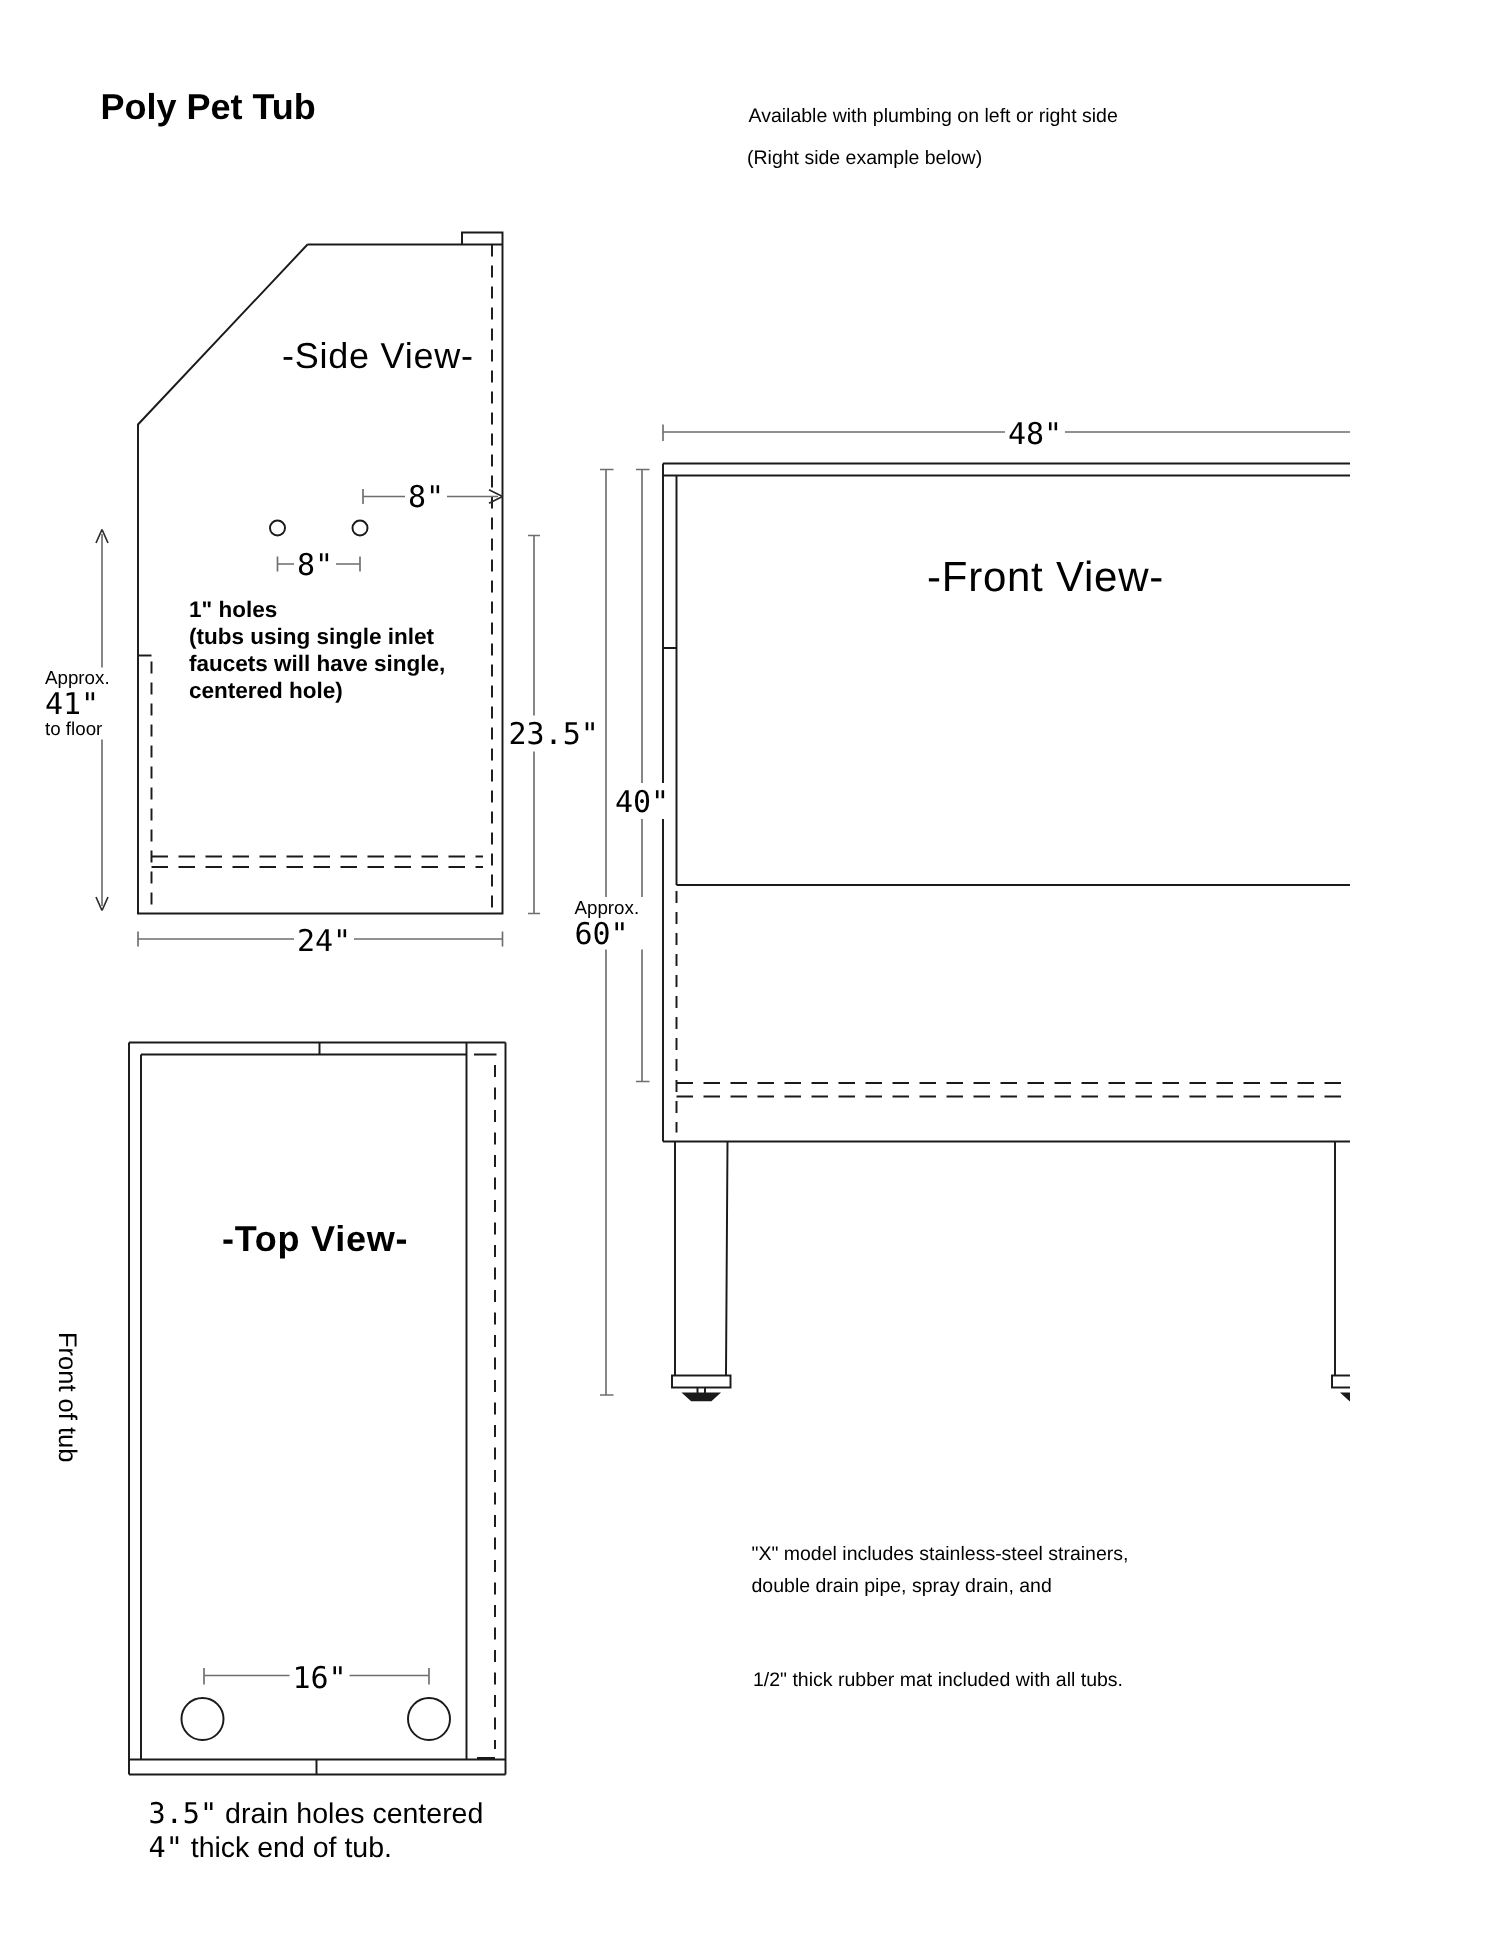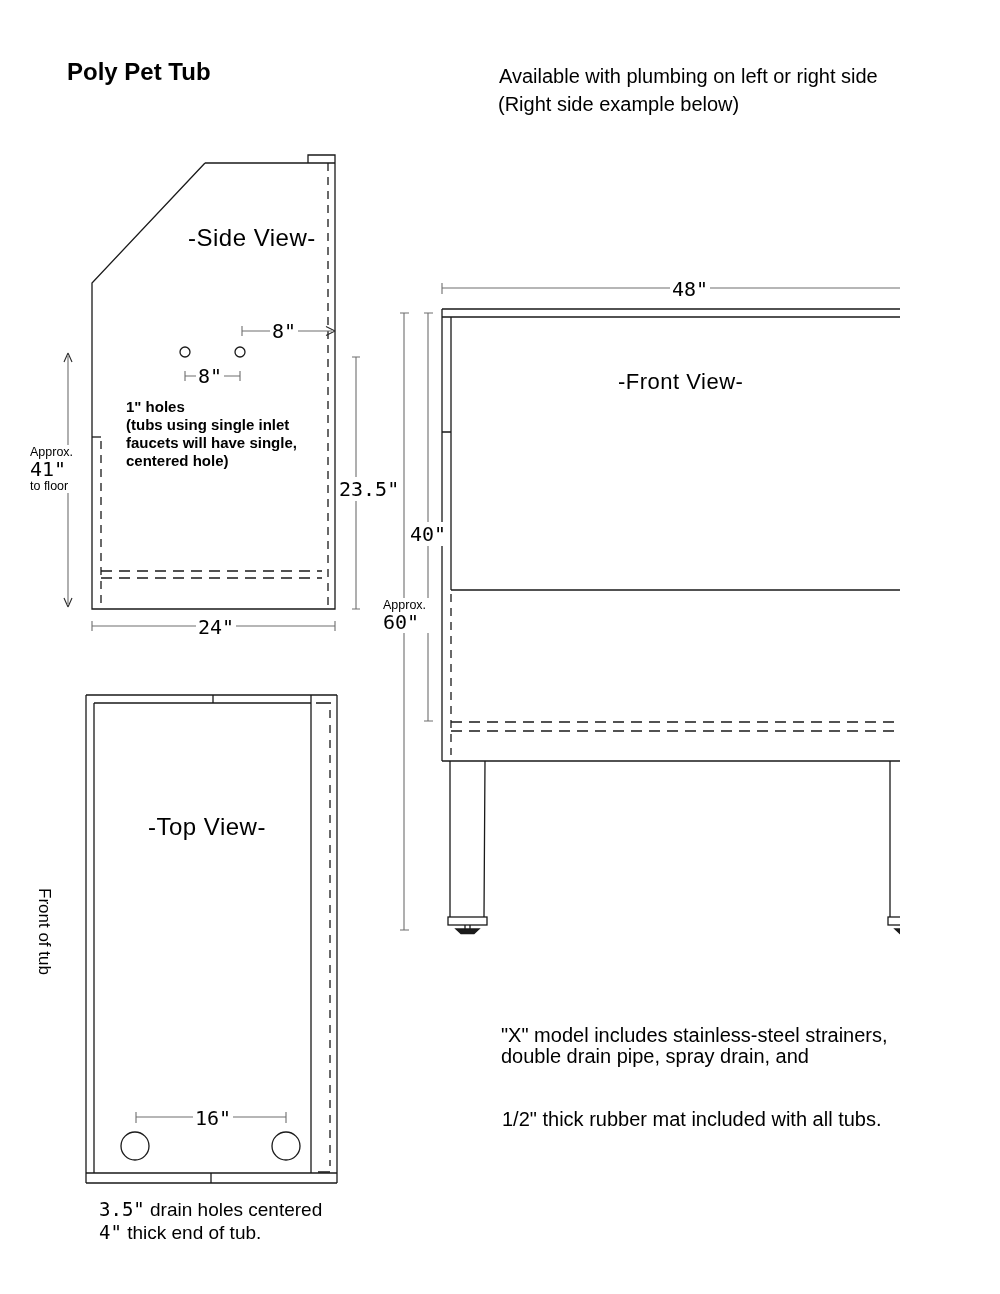--- a/index.html
+++ b/index.html
@@ -7,21 +7,21 @@
           font-family:"Liberation Sans",sans-serif;color:#000;}
   svg{position:absolute;left:0;top:0;}
   .lbl{position:absolute;white-space:nowrap;color:#000;}
   .sans{font-family:"Liberation Sans",sans-serif;}
   .mono{font-family:"DejaVu Sans Mono","Liberation Mono",monospace;}
   .wbg{background:#ffffff;padding:0 2px;}
   .dim{font-family:"DejaVu Sans Mono","Liberation Mono",monospace;font-size:20px;}
   .small{font-size:12.5px;line-height:14px;}
   .title{font-size:24px;font-weight:bold;}
   .viewlbl{font-size:24px;letter-spacing:0.5px;}
-  .note{font-size:20px;line-height:21px;}
+  .note{font-size:13px;line-height:21px;}
   .holesnote{font-size:15px;font-weight:bold;line-height:18px;}
   .center{}
   .vert{writing-mode:vertical-rl;}
 </style>
 </head>
 <body>
 
 <div id="canvas">
 
   <svg width="1000" height="1294" viewBox="0 0 1000 1294">
@@ -93,34 +93,34 @@
     <div>centered hole)</div>
   </div>
   <div class="lbl dim wbg" style="left:337px;top:477px;">23.5"</div>
   <div class="lbl dim wbg" style="left:196px;top:615px;">24"</div>
   <div class="lbl center wbg" style="left:28px;top:445px;width:50px;">
     <div class="small sans">Approx.</div>
     <div class="mono" style="font-size:20px;line-height:20px;">41"</div>
     <div class="small sans">to floor</div>
   </div>
 
-  <div class="lbl viewlbl" style="left:618px;top:369px;font-size:22px;">-Front View-</div>
+  <div class="lbl viewlbl" style="left:618px;top:369px;font-size:28px;">-Front View-</div>
   <div class="lbl dim wbg" style="left:670px;top:277px;">48"</div>
   <div class="lbl center wbg" style="left:381px;top:598px;width:46px;">
     <div class="small sans">Approx.</div>
     <div class="mono" style="font-size:20px;line-height:21px;">60"</div>
   </div>
   <div class="lbl dim wbg" style="left:408px;top:522px;">40"</div>
   <div class="lbl dim wbg" style="left:929px;top:636px;">14"</div>
   <div class="lbl center wbg" style="left:922px;top:804px;width:68px;">
     <div class="small sans">Approx.</div>
     <div class="mono" style="font-size:20px;line-height:21px;">20.5"</div>
   </div>
 
-  <div class="lbl viewlbl" style="left:148px;top:813px;">-Top View-</div>
+  <div class="lbl viewlbl" style="left:148px;top:813px;font-weight:bold;">-Top View-</div>
   <div class="lbl vert" style="left:34px;top:888px;font-size:17px;">Front of tub</div>
   <div class="lbl dim wbg" style="left:193px;top:1106px;">16"</div>
   <div class="lbl" style="left:99px;top:1198px;font-size:19px;line-height:22px;">
     <div><span class="mono">3.5"</span><span class="sans"> drain holes centered</span></div>
     <div><span class="mono">4"</span><span class="sans"> thick end of tub.</span></div>
   </div>
 
   <div class="lbl note" style="left:501px;top:1025px;">
     <div>"X" model includes stainless-steel strainers,</div>
     <div> double drain pipe, spray drain, and</div>

